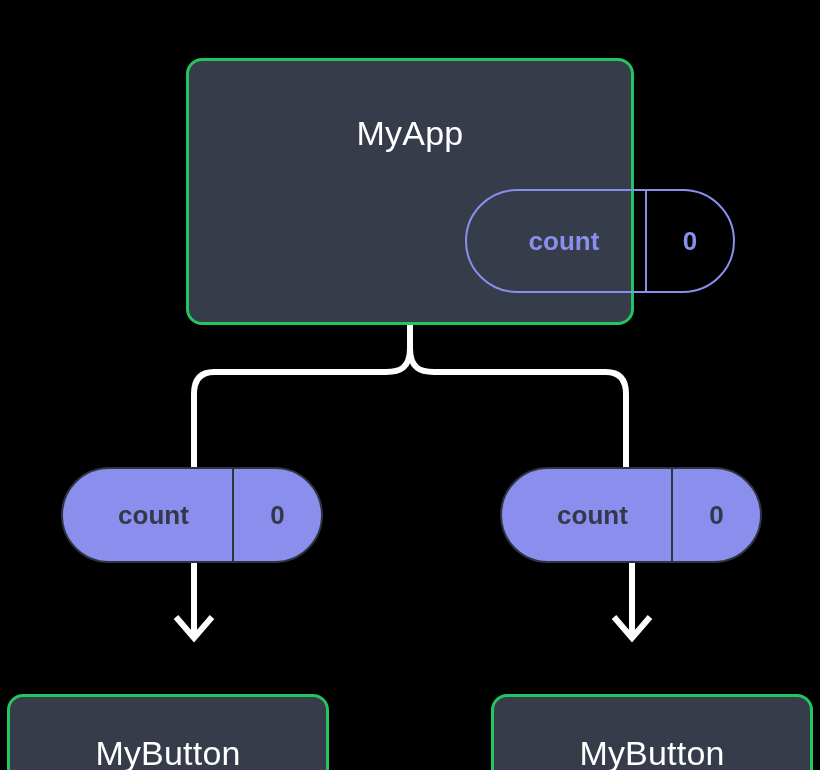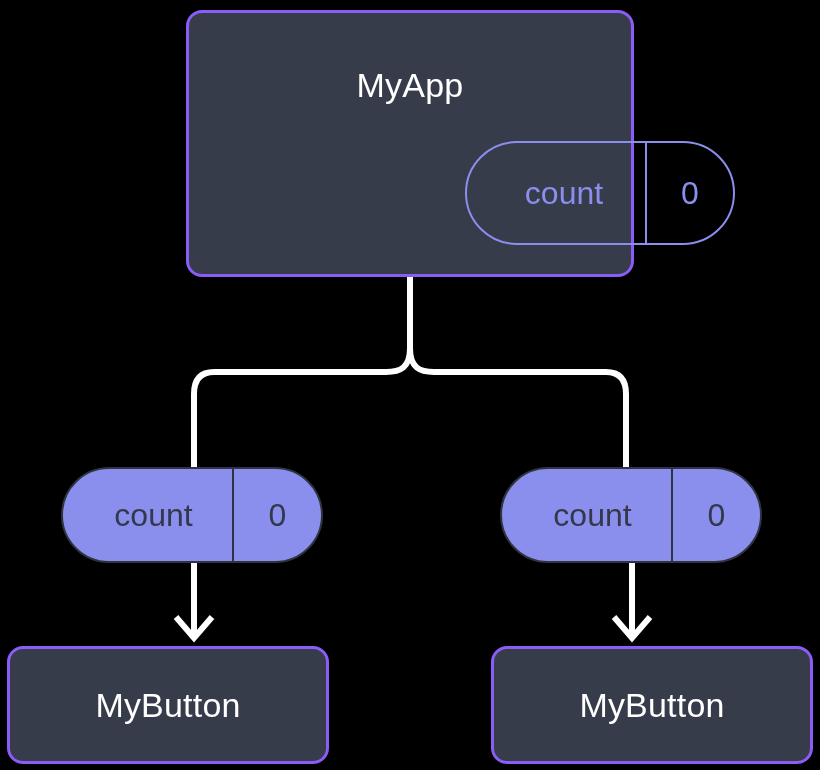--- a/index.html
+++ b/index.html
@@ -22,22 +22,23 @@
     width: 820px;
     height: 770px;
     pointer-events: none;
   }
 
   
   .comp-box {
     position: absolute;
     box-sizing: border-box;
     background: #373C4B;
-    border: 3px solid #8b5cf6;
+    border: 3px solid #22c55e;
     border-radius: 16px;
+    margin-top: 48px;
   }
   #node-myapp {
     left: 186px;
     top: 10px;
     width: 448px;
     height: 267px;
   }
   #node-button-left {
     left: 7px;
     top: 646px;
@@ -81,22 +82,22 @@
     align-items: stretch;
     border-radius: 999px;
     overflow: hidden;
   }
   .pill .pill-key,
   .pill .pill-val {
     display: flex;
     align-items: center;
     justify-content: center;
     box-sizing: border-box;
-    font-size: 32px;
-    font-weight: 400;
+    font-size: 26px;
+    font-weight: 700;
     line-height: 1;
     white-space: nowrap;
   }
 
   
   .pill-outline {
     border: 2px solid #8A8FEE;
     background: transparent;
   }
   .pill-outline .pill-key {

